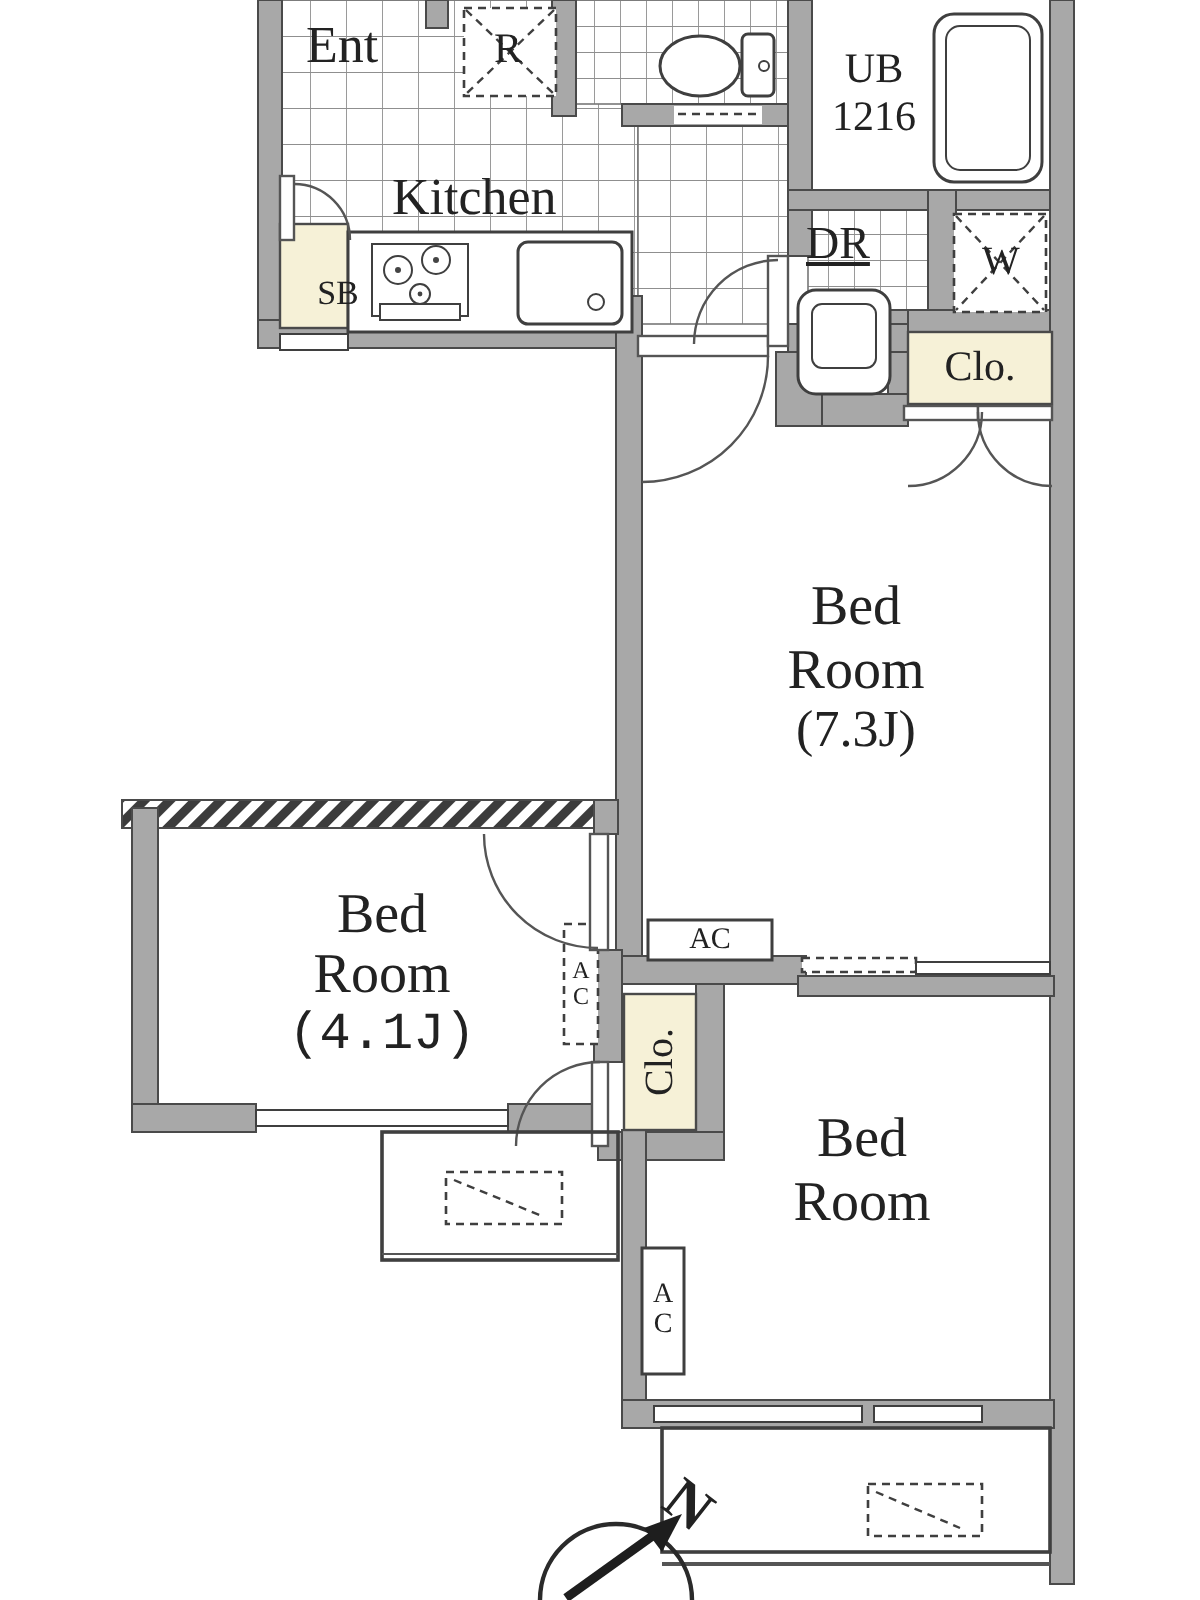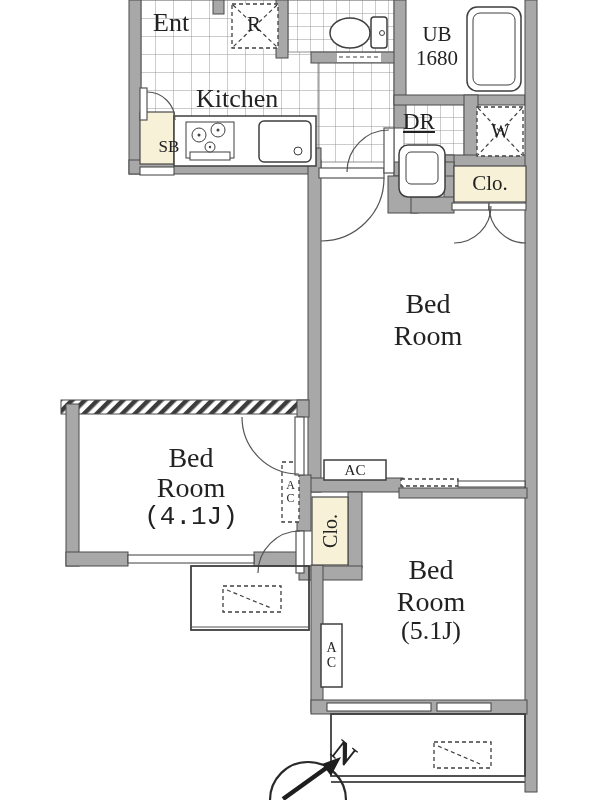--- a/index.html
+++ b/index.html
@@ -180,35 +180,35 @@
     <line class="needle" x1="272" y1="799" x2="318" y2="766"></line>
     <polygon points="330,757 311,764 320,776" fill="#1e1e1e"></polygon>
   </g>
 </svg>
 
 <div class="lbl" style="left:142px;top:10px;font-size:26px;">Ent</div>
 <div class="lbl" style="left:236px;top:14px;font-size:21px;">R</div>
 <div class="lbl" style="left:185px;top:86px;font-size:26px;">Kitchen</div>
 <div class="lbl c" style="left:129px;top:138px;width:34px;font-size:17px;padding-left:12px;">SB</div>
 <div class="lbl c" style="left:395px;top:24px;width:62px;font-size:21px;">UB</div>
-<div class="lbl c" style="left:395px;top:48px;width:62px;font-size:21px;">1680</div>
+<div class="lbl c" style="left:395px;top:48px;width:62px;font-size:21px;">1216</div>
 <div class="lbl" style="left:392px;top:110px;font-size:23px;text-decoration:underline;">DR</div>
 <div class="lbl c" style="left:477px;top:121px;width:25px;font-size:20px;">W</div>
 <div class="lbl c" style="left:443px;top:173px;width:72px;font-size:21px;">Clo.</div>
 
 <div class="lbl c" style="left:337px;top:290px;width:160px;font-size:28px;">Bed</div>
 <div class="lbl c" style="left:337px;top:322px;width:160px;font-size:28px;">Room</div>
+<div class="lbl c" style="left:337px;top:352px;width:160px;font-size:26px;">(7.3J)</div>
 
 <div class="lbl c" style="left:100px;top:444px;width:160px;font-size:28px;">Bed</div>
 <div class="lbl c" style="left:100px;top:474px;width:160px;font-size:28px;">Room</div>
 <div class="lbl c" style="left:100px;top:504px;width:160px;font-size:26px;font-family:Liberation Mono, monospace;">(4.1J)</div>
 
 <div class="lbl c" style="left:340px;top:556px;width:160px;font-size:28px;">Bed</div>
 <div class="lbl c" style="left:340px;top:588px;width:160px;font-size:28px;">Room</div>
-<div class="lbl c" style="left:340px;top:618px;width:160px;font-size:26px;">(5.1J)</div>
 
 <div class="lbl c" style="left:313px;top:463px;width:62px;font-size:15px;">AC</div>
 <div class="lbl c stack" style="left:272px;top:479px;width:15px;font-size:12px;line-height:13px;">AC</div>
 <div class="lbl c stack" style="left:311px;top:640px;width:19px;font-size:14px;line-height:15px;">AC</div>
 <div class="lbl c rot90" style="left:284px;top:521px;width:70px;font-size:20px;">Clo.</div>
 <div class="lbl rotN" style="left:322px;top:738px;font-size:30px;">N</div>
 
 </div>
 
 </body></html>

